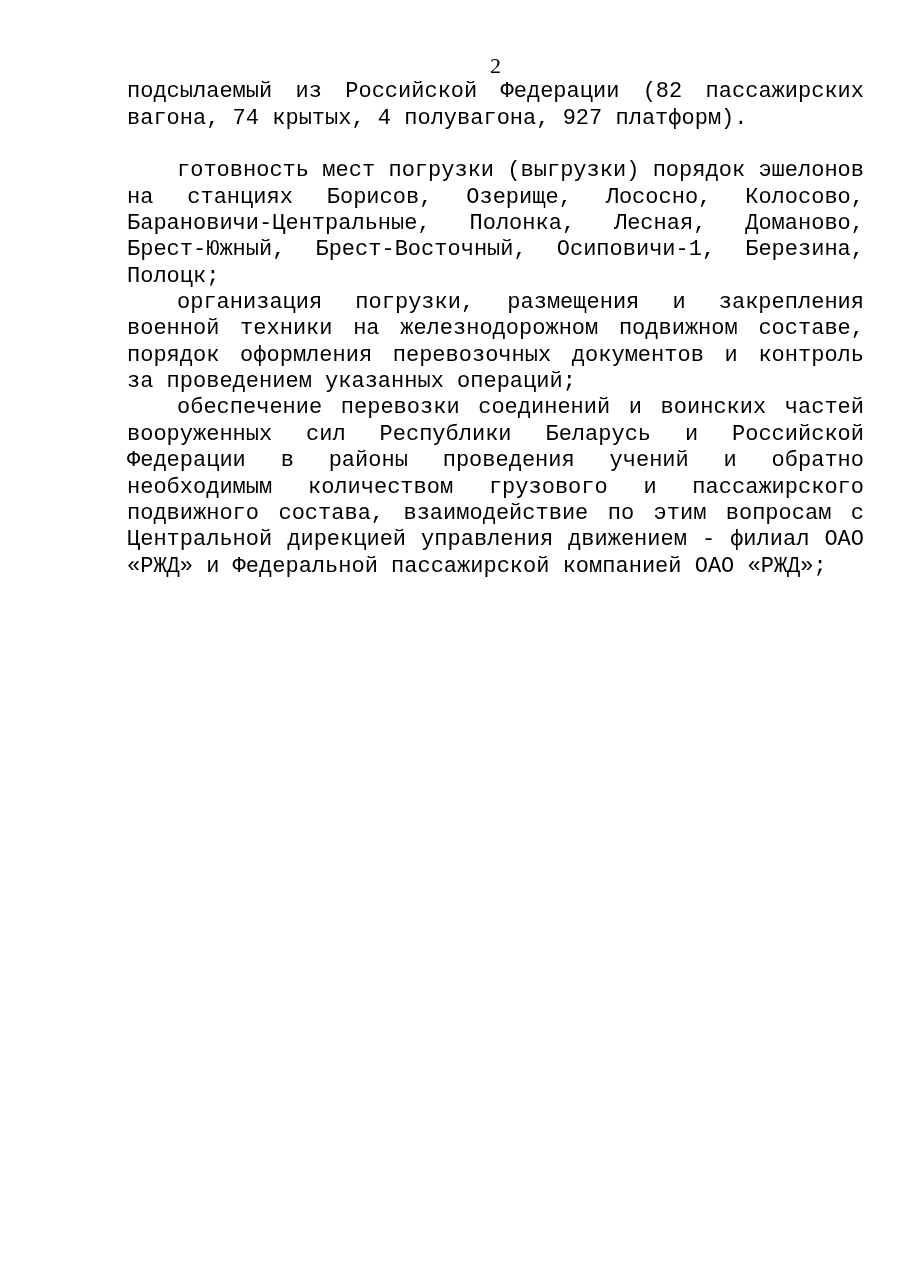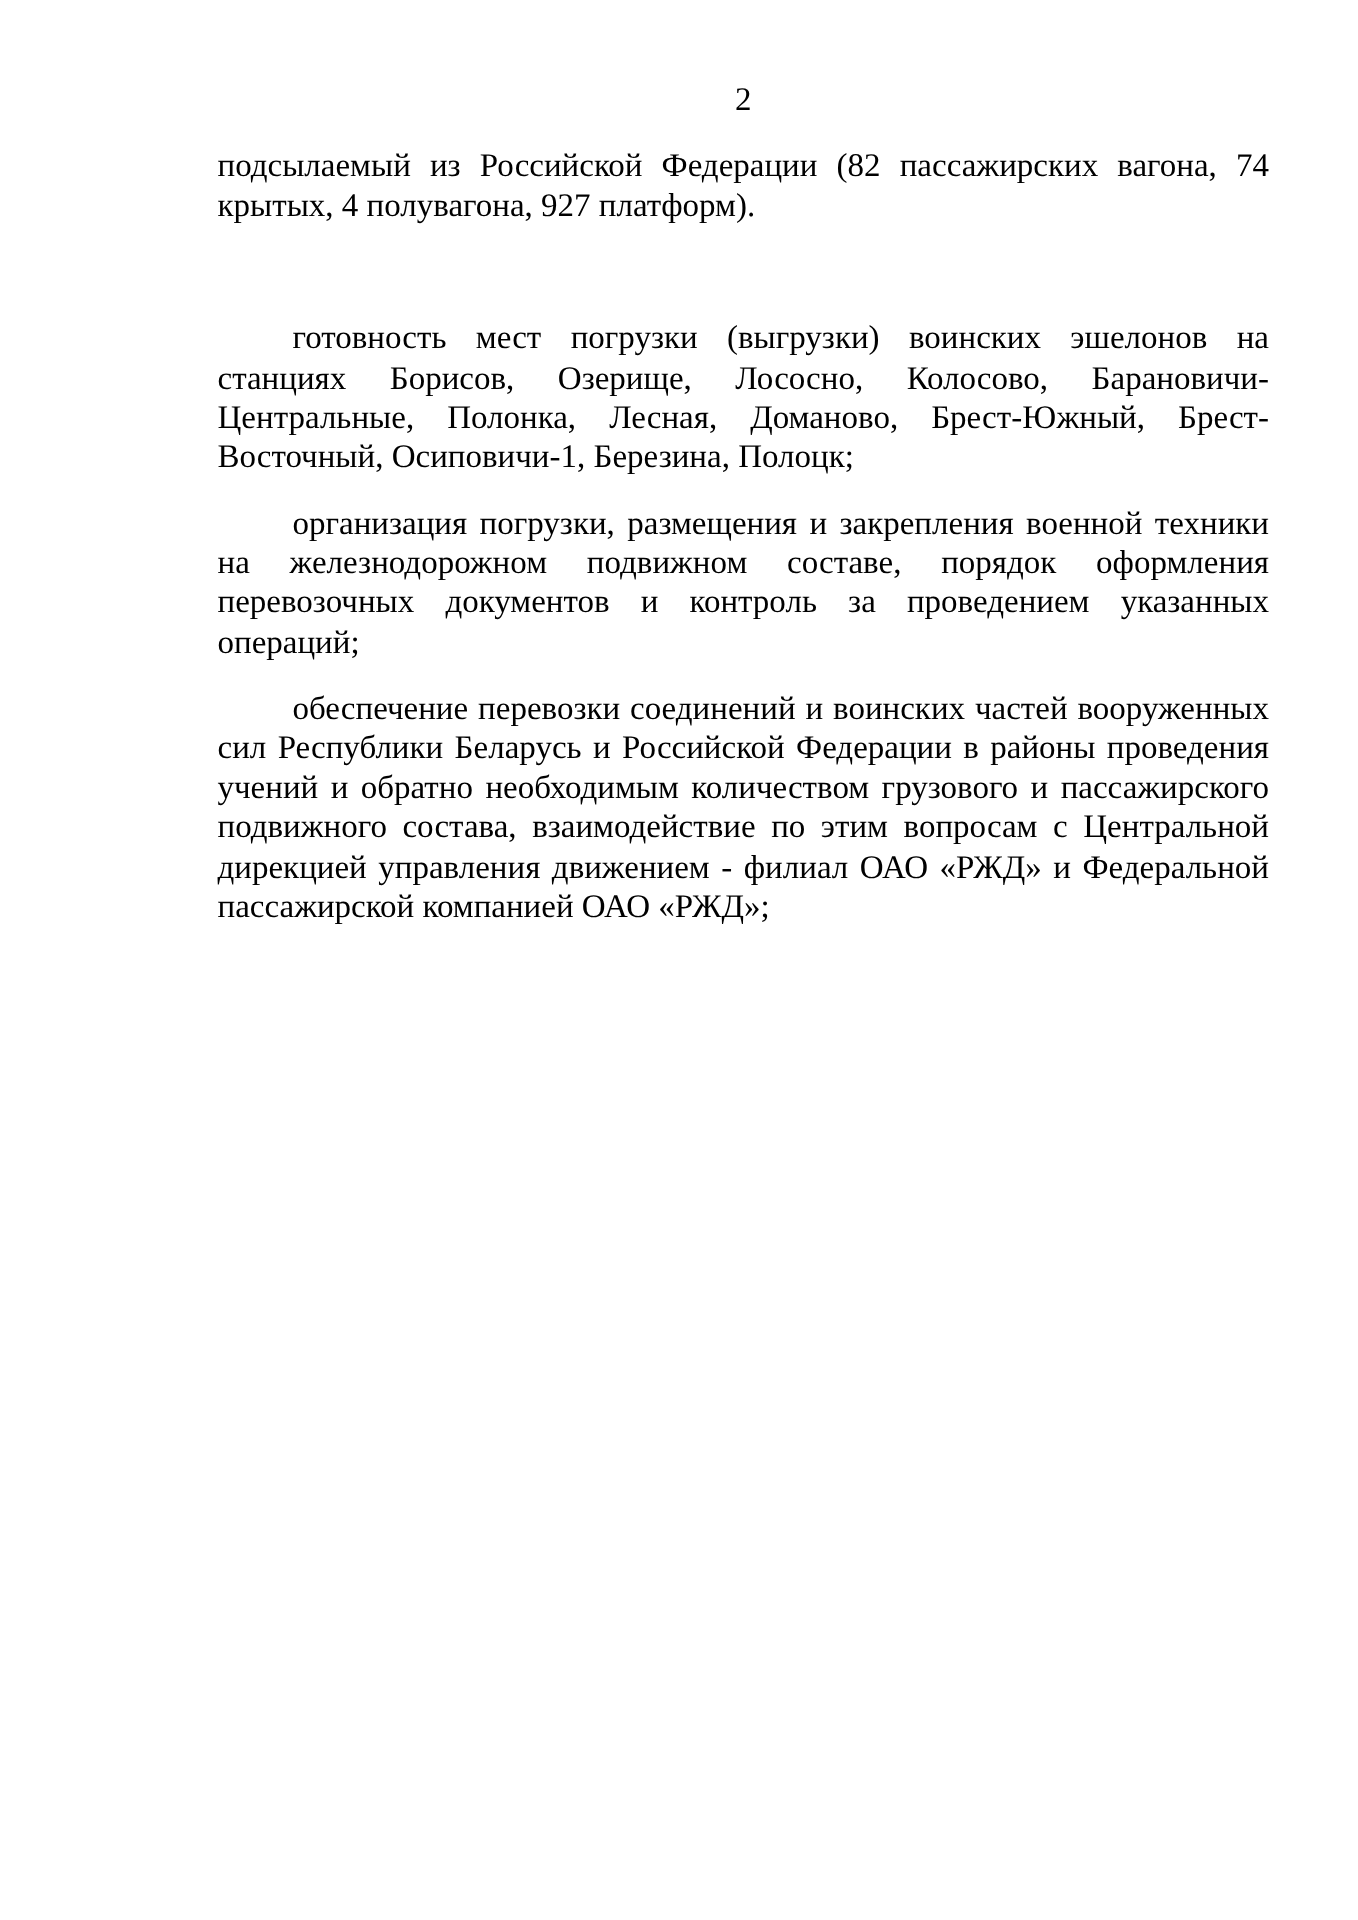--- a/index.html
+++ b/index.html
@@ -21,37 +21,38 @@
     left: 127px;
     top: 53px;
     width: 737px;
     font-size: 22px;
     line-height: 26.35px;
   }
   .page-number {
     text-align: center;
   }
   .para {
-    margin: 18px;
+    margin: 0;
     text-align: justify;
     text-align-last: left;
     word-spacing: normal;
+    font-family: Liberation Mono, monospace;
   }
   .para.indent {
     text-indent: 50px;
   }
   .blank-line {
     height: 26.35px;
   }
 </style>
 </head>
 <body>
 
 <div class="page">
   <div class="content">
     <div class="page-number"><span>2</span></div>
     <p class="para">подсылаемый из Российской Федерации (82 пассажирских вагона, 74 крытых, 4 полувагона, 927 платформ).</p>
     <div class="blank-line"></div>
-    <p class="para indent">готовность мест погрузки (выгрузки) воинских эшелонов на станциях Борисов, Озерище, Лососно, Колосово, Барановичи-Центральные, Полонка, Лесная, Доманово, Брест-Южный, Брест-Восточный, Осиповичи-1, Березина, Полоцк;</p>
+    <p class="para indent">готовность мест погрузки (выгрузки) порядок эшелонов на станциях Борисов, Озерище, Лососно, Колосово, Барановичи-Центральные, Полонка, Лесная, Доманово, Брест-Южный, Брест-Восточный, Осиповичи-1, Березина, Полоцк;</p>
     <p class="para indent">организация погрузки, размещения и закрепления военной техники на железнодорожном подвижном составе, порядок оформления перевозочных документов и контроль за проведением указанных операций;</p>
     <p class="para indent">обеспечение перевозки соединений и воинских частей вооруженных сил Республики Беларусь и Российской Федерации в районы проведения учений и обратно необходимым количеством грузового и пассажирского подвижного состава, взаимодействие по этим вопросам с Центральной дирекцией управления движением - филиал ОАО «РЖД» и Федеральной пассажирской компанией ОАО «РЖД»;</p>
   </div>
 </div>
 
 </body></html>

